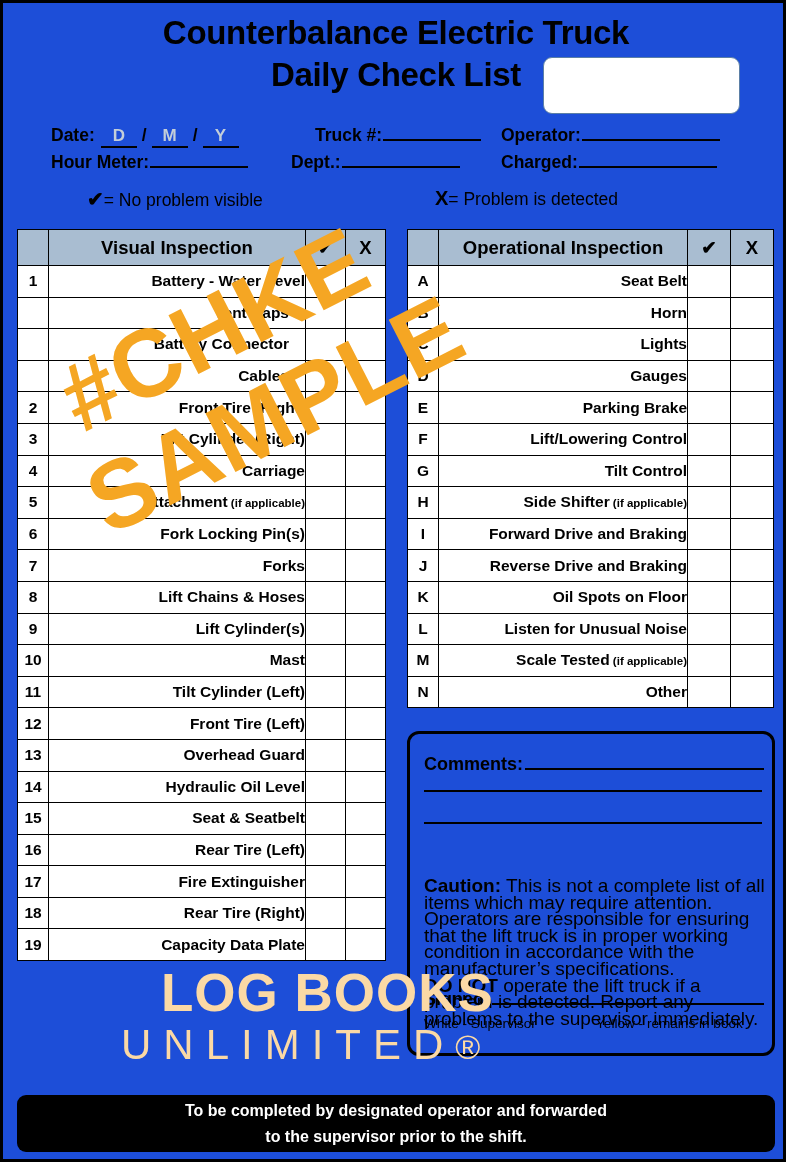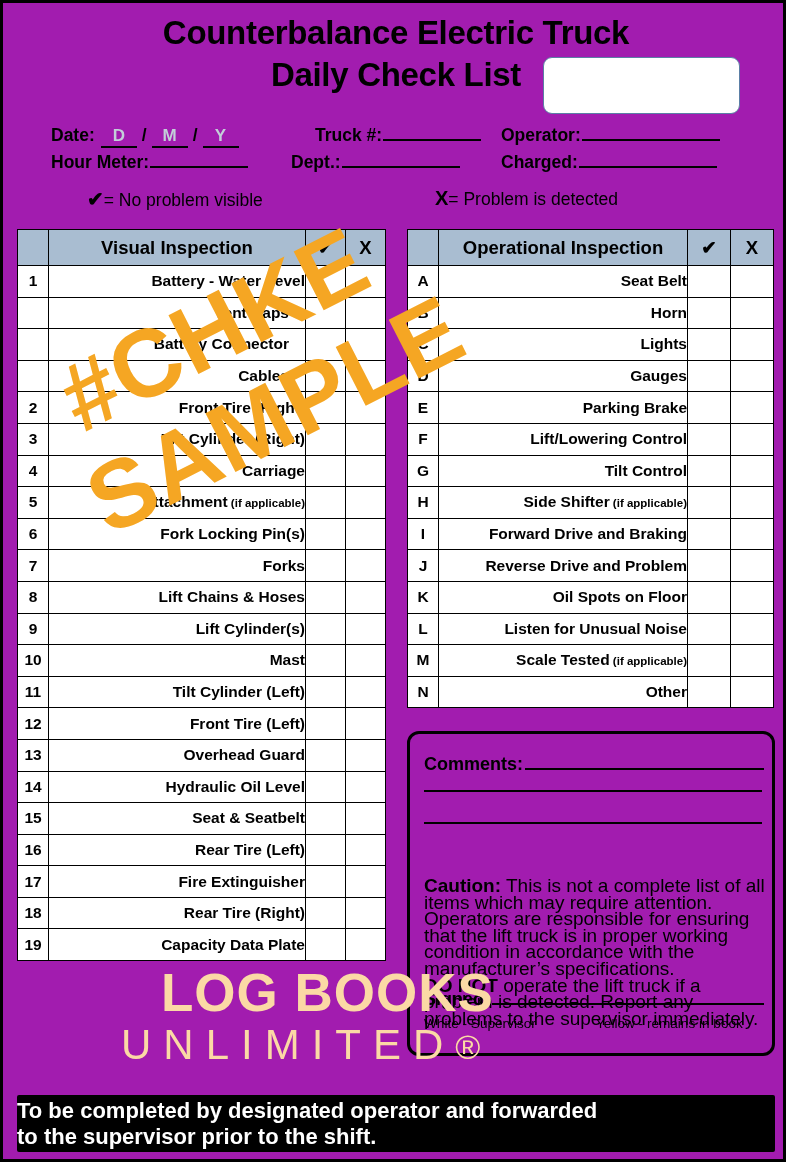--- a/index.html
+++ b/index.html
@@ -14,21 +14,21 @@
     position: relative;
     overflow: hidden;
     color: #000;
   }
 
   .page {
     position: absolute;
     left: 0; top: 0;
     width: 786px;
     height: 1162px;
-    background: #a21caf;
+    background: #1d4ed8;
     border: 3px solid #000;
     box-sizing: border-box;
     overflow: hidden;
   }
 
   
   .title-block {
     position: absolute;
     left: 0; top: 10px;
     width: 786px;
@@ -240,23 +240,24 @@
 
   
   .footer {
     position: absolute;
     left: 14px;
     top: 1092px;
     width: 758px;
     height: 57px;
     background: #000;
     color: #fff;
-    border-radius: 2px;
+    border-radius: 9px;
     box-sizing: border-box;
-    font-size: 22px;
+    text-align: center;
+    font-size: 16px;
     font-weight: bold;
     line-height: 26px;
     padding-top: 3px;
   }
 
   
   .wm-sample {
     position: absolute;
     left: 40px;
     top: 355px;
@@ -559,21 +560,21 @@
           <td class="col-x"></td>
         </tr>
         <tr>
           <td class="col-idx">I</td>
           <td class="col-name">Forward Drive and Braking</td>
           <td class="col-chk"></td>
           <td class="col-x"></td>
         </tr>
         <tr>
           <td class="col-idx">J</td>
-          <td class="col-name">Reverse Drive and Problem</td>
+          <td class="col-name">Reverse Drive and Braking</td>
           <td class="col-chk"></td>
           <td class="col-x"></td>
         </tr>
         <tr>
           <td class="col-idx">K</td>
           <td class="col-name">Oil Spots on Floor</td>
           <td class="col-chk"></td>
           <td class="col-x"></td>
         </tr>
         <tr>

